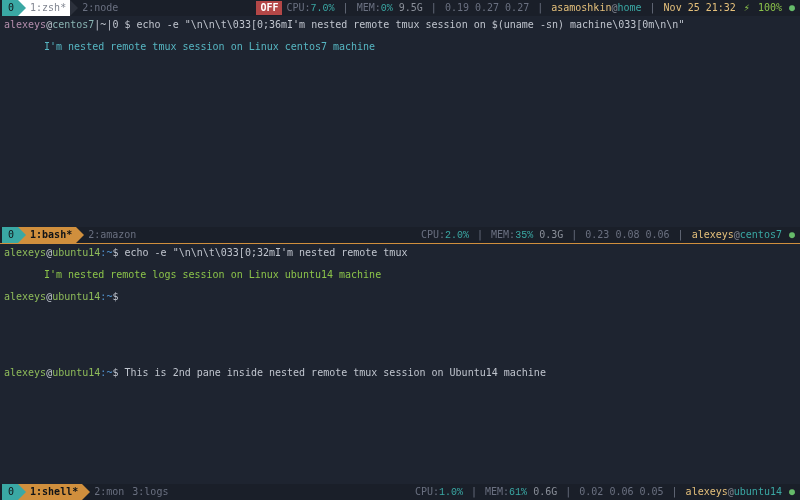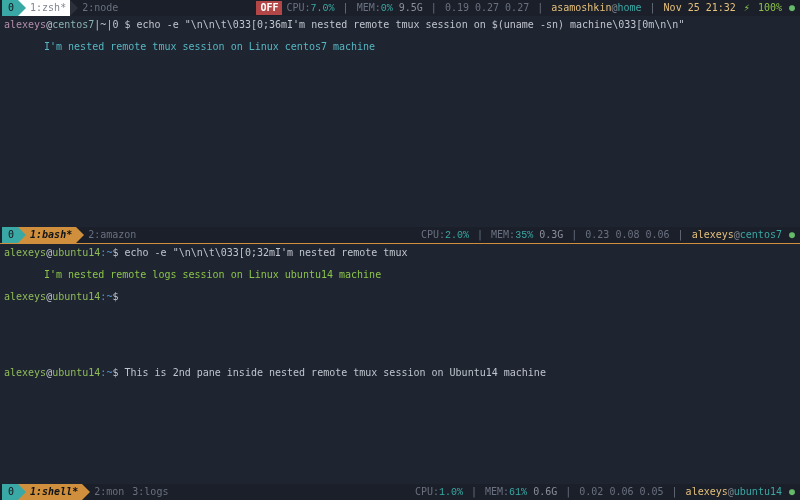--- a/index.html
+++ b/index.html
@@ -20,21 +20,21 @@
     white-space: nowrap;
     overflow: hidden;
   }
   .tab {
     display: inline-flex;
     align-items: center;
     height: 16px;
     padding: 0 4px 0 6px;
     position: relative;
   }
-  .tab.orange { background: #d08f3d; color: #101418; font-weight: bold; font-style: italic; }
+  .tab.orange { background: #d08f3d; color: #101418; font-weight: bold; }
   .tab.teal { background: #3aa8a4; color: #101418; }
   .tab.dark { background: #ffffff; color: #808590; }
   .chevron {
     width: 0; height: 0;
     border-top: 8px solid transparent;
     border-bottom: 8px solid transparent;
     display: inline-block;
   }
   .chev-orange-r { border-left: 8px solid #d08f3d; }
   .chev-teal-r { border-left: 8px solid #3aa8a4; }

